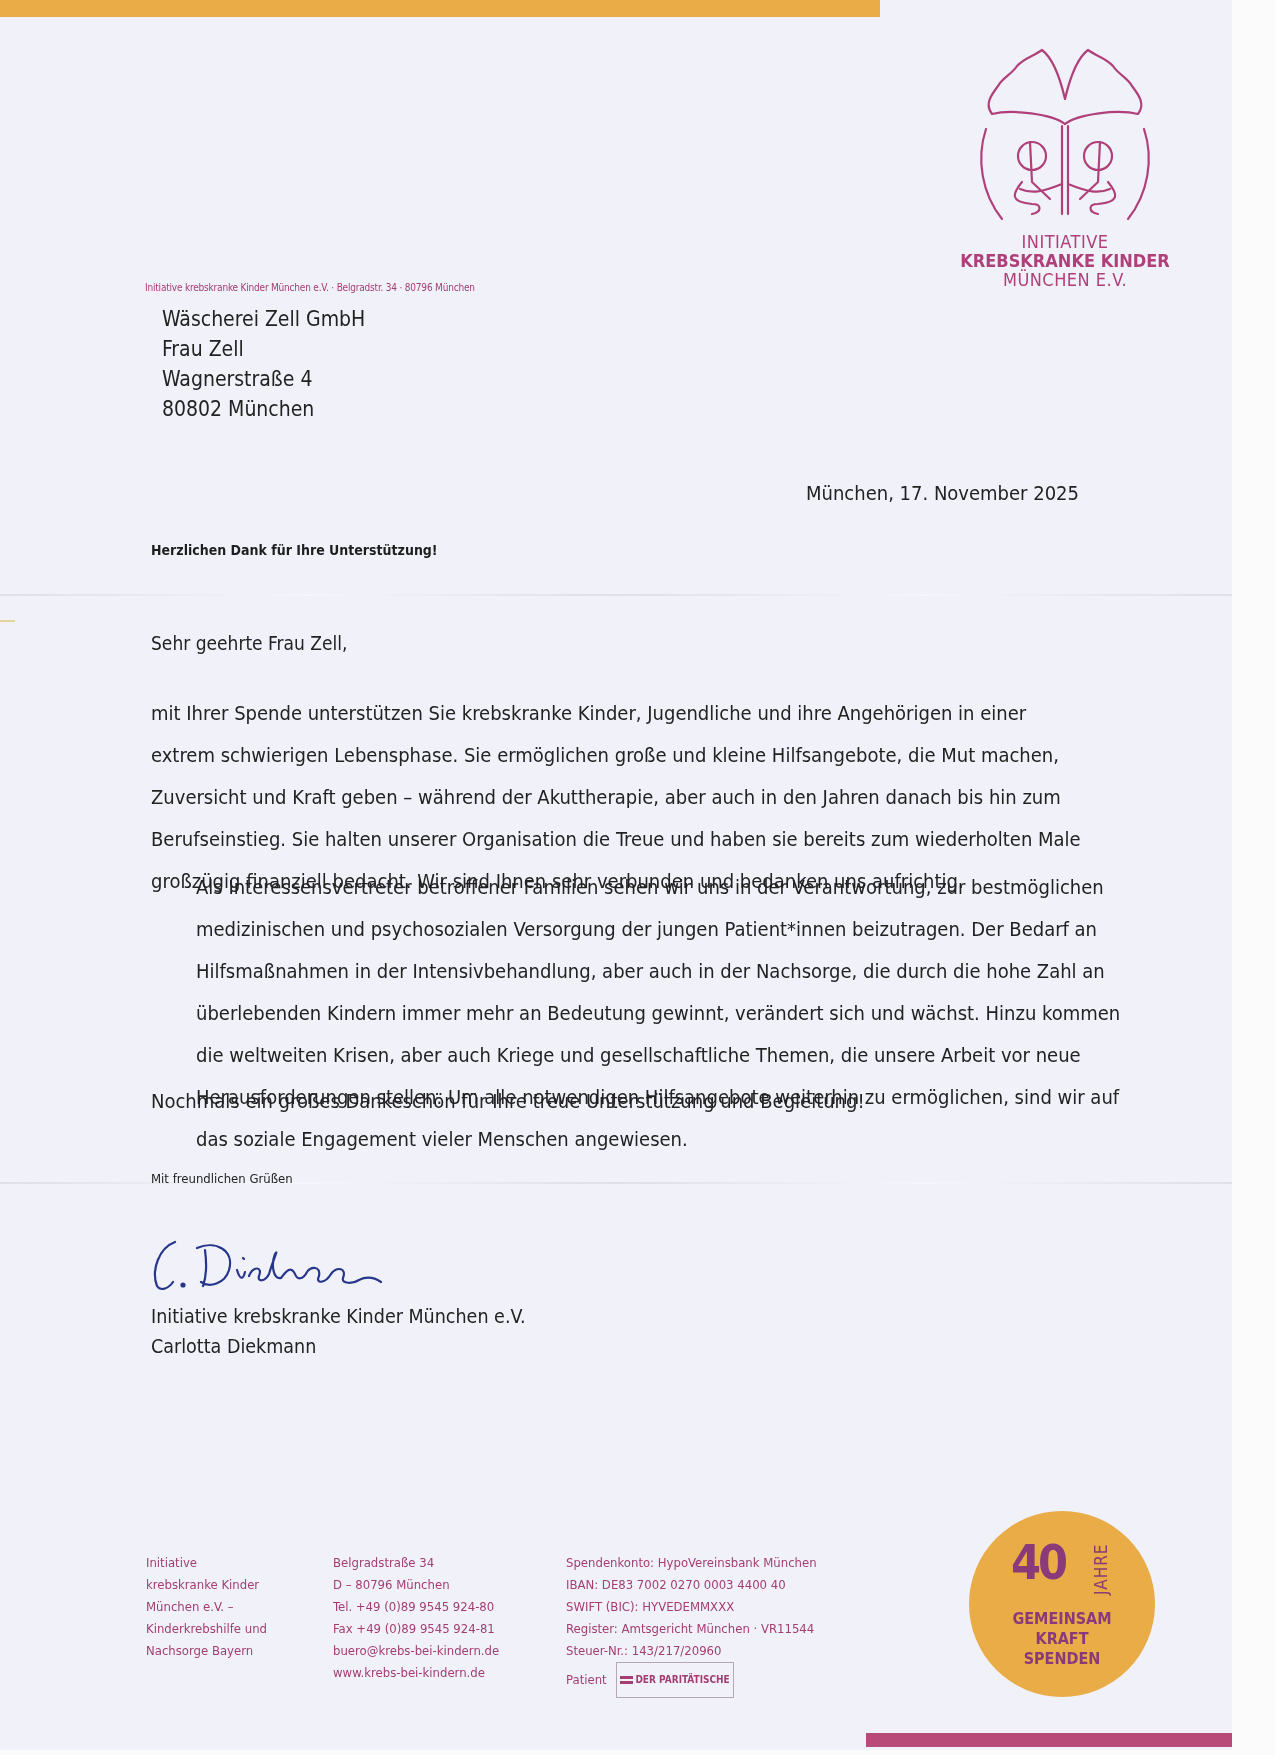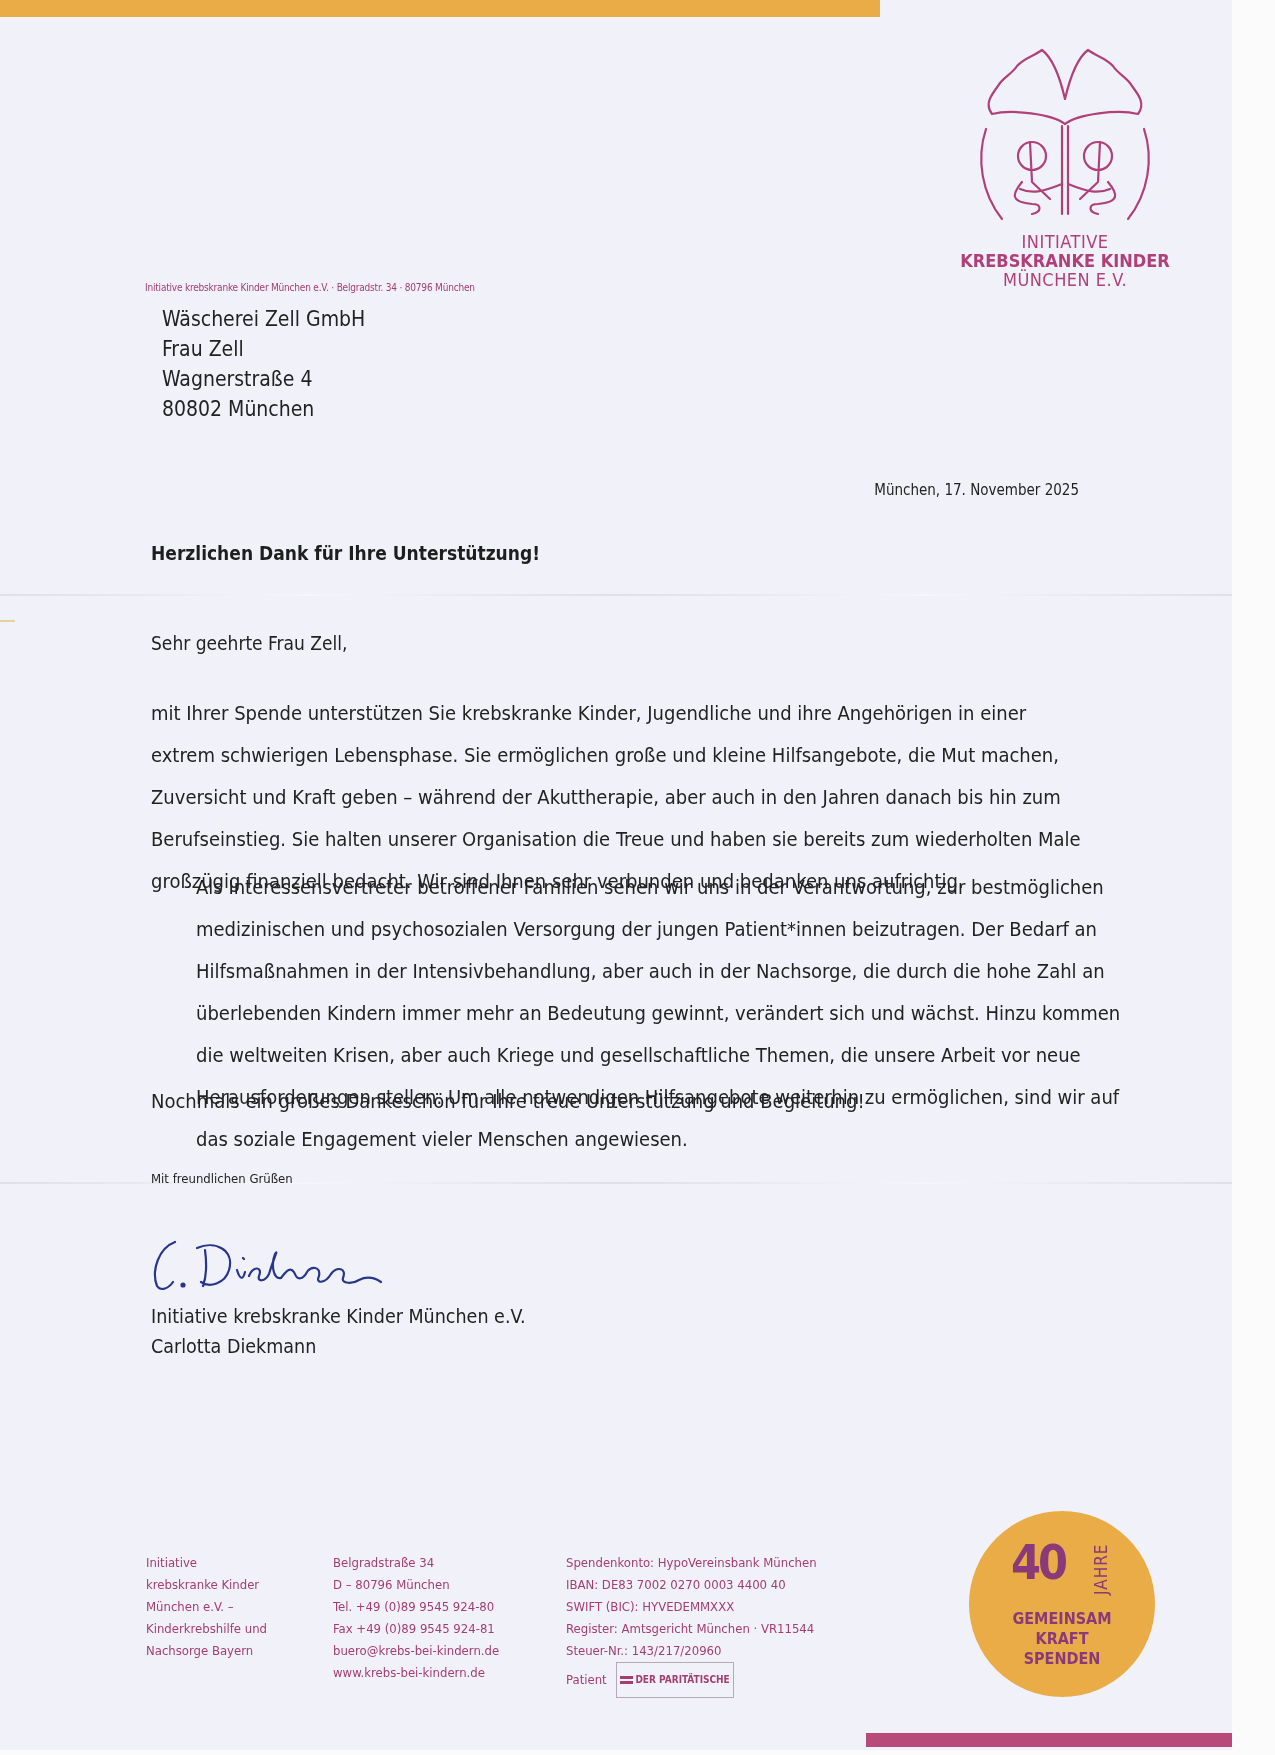--- a/index.html
+++ b/index.html
@@ -23,22 +23,22 @@
     .logo { position: absolute; left: 950px; top: 44px; width: 230px; height: 260px; }
     .logo svg { position: absolute; left: 22px; top: 0; }
     .logo-text { position: absolute; left: 0; top: 188px; width: 230px; text-align: center; color: #b0407a; line-height: 19px; }
     .logo-l1 { font-size: 18px; letter-spacing: .5px; }
     .logo-l2 { font-size: 18px; font-weight: bold; }
     .logo-l3 { font-size: 18px; letter-spacing: .5px; }
 
     .sender-line { position: absolute; left: 145px; top: 282px; font-size: 10px; color: #a33d72; white-space: nowrap; letter-spacing: -0.2px; }
     .recipient { position: absolute; left: 162px; top: 304px; font-size: 21px; line-height: 30px; color: #222; }
 
-    .date { position: absolute; right: 153px; top: 481px; font-size: 15px; color: #222; }
-    .subject { position: absolute; left: 151px; top: 542px; font-size: 19px; font-weight: bold; color: #1e1e1e; }
+    .date { position: absolute; right: 153px; top: 481px; font-size: 20px; color: #222; }
+    .subject { position: absolute; left: 151px; top: 542px; font-size: 14px; font-weight: bold; color: #1e1e1e; }
     .salutation { position: absolute; left: 151px; top: 632px; font-size: 19px; }
 
     .body { position: absolute; left: 151px; width: 935px; font-size: 20px; line-height: 42px; color: #222; }
     .p1 { top: 692px; }
     .p2 { top: 866px; margin-left: 45px; }
     .p3 { top: 1080px; }
     .closing { position: absolute; left: 151px; top: 1171px; font-size: 13px; }
     .signature { position: absolute; left: 145px; top: 1230px; width: 300px; height: 70px; }
     .signer { position: absolute; left: 151px; top: 1302px; font-size: 19.5px; line-height: 30px; }
 

